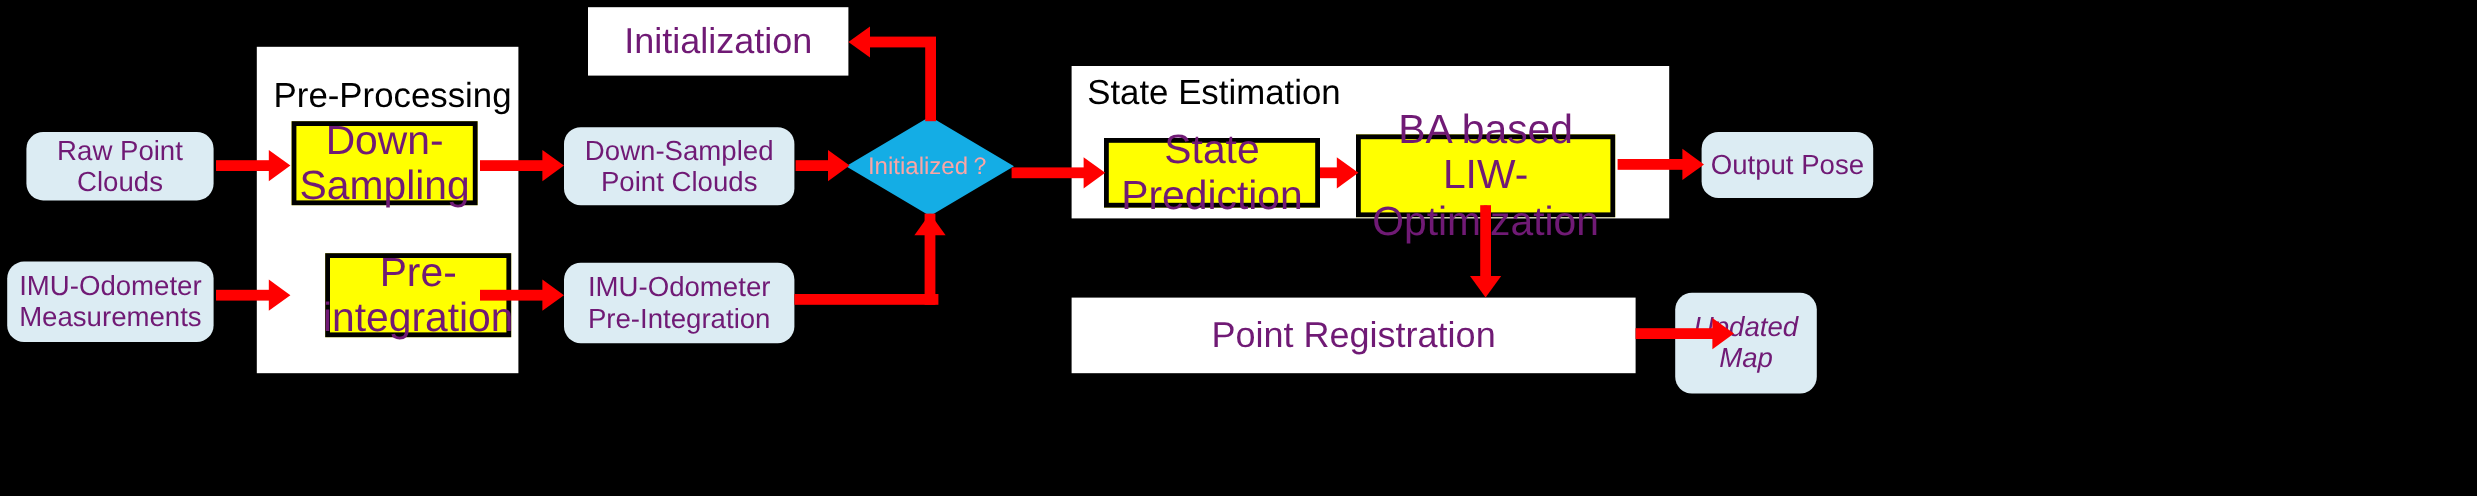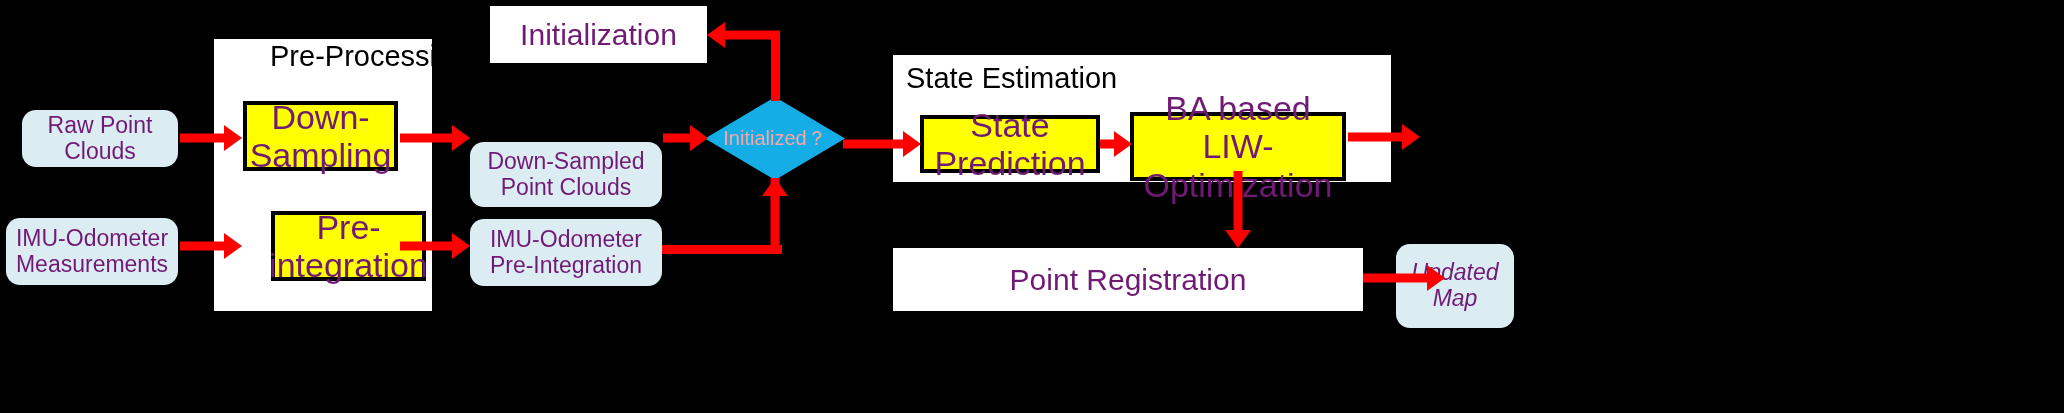--- a/index.html
+++ b/index.html
@@ -140,57 +140,58 @@
     position: absolute;
     background: #ff0000;
   }
 </style>
 </head>
 <body>
 
 <div id="canvas">
 
   <div class="node group-box" style="left:214px; top:39px; width:218px; height:272px;"></div>
-  <div class="group-title" style="left:228px; top:40px;margin-left:42px;">Pre-Processing</div>
+  <div class="group-title" style="left:228px; top:64px;">Pre-Processing</div>
 
   <div class="node group-box" style="left:893px; top:55px; width:498px; height:127px;"></div>
   <div class="group-title" style="left:906px; top:62px;">State Estimation</div>
 
   <div class="node io-node" style="left:22px; top:110px; width:156px; height:57px;">Raw Point
 Clouds</div>
 
   <div class="node io-node" style="left:6px; top:218px; width:172px; height:67px;">IMU-Odometer
 Measurements</div>
 
   <div class="node proc-node" style="left:243px; top:101px; width:155px; height:70px;">Down-
 Sampling</div>
 
   <div class="node proc-node" style="left:243px; top:211px; width:155px; height:70px;margin-left:28px;">Pre-
 integration</div>
 
-  <div class="node io-node" style="left:470px; top:106px; width:192px; height:65px;margin-top:36px;">Down-Sampled
+  <div class="node io-node" style="left:470px; top:106px; width:192px; height:65px;">Down-Sampled
 Point Clouds</div>
 
   <div class="node io-node" style="left:470px; top:219px; width:192px; height:67px;">IMU-Odometer
 Pre-Integration</div>
 
   <div class="decision" style="left:705px; top:97px; width:140px; height:83px;">
     <div class="dia-shape"></div>
     <span class="dia-label">Initialized？</span>
   </div>
 
   <div class="node plain-node" style="left:490px; top:6px; width:217px; height:57px;">Initialization</div>
 
   <div class="node proc-node" style="left:920px; top:115px; width:180px; height:58px;">State Prediction</div>
 
   <div class="node proc-node" style="left:1130px; top:112px; width:216px; height:69px;">BA based LIW-
 Optimization</div>
 
   <div class="node plain-node" style="left:893px; top:248px; width:470px; height:63px;">Point Registration</div>
 
+  <div class="node io-node" style="left:1418px; top:110px; width:143px; height:55px;">Output Pose</div>
 
   <div class="node io-node" style="left:1396px; top:244px; width:118px; height:84px;font-style:italic;">Updated
 Map</div>
 
   <div class="arrow-h right" style="left:180px; top:125px; width:62px; height:26px;">
     <div class="shaft" style="width:46px;"></div>
     <div class="head"></div>
   </div>
 
   <div class="arrow-h right" style="left:400px; top:125px; width:70px; height:26px;">

